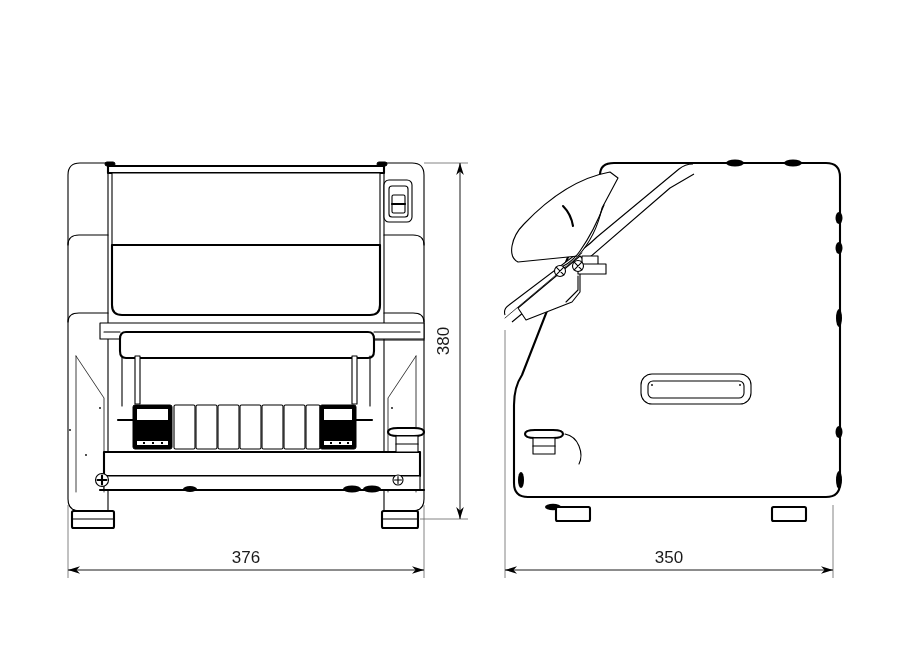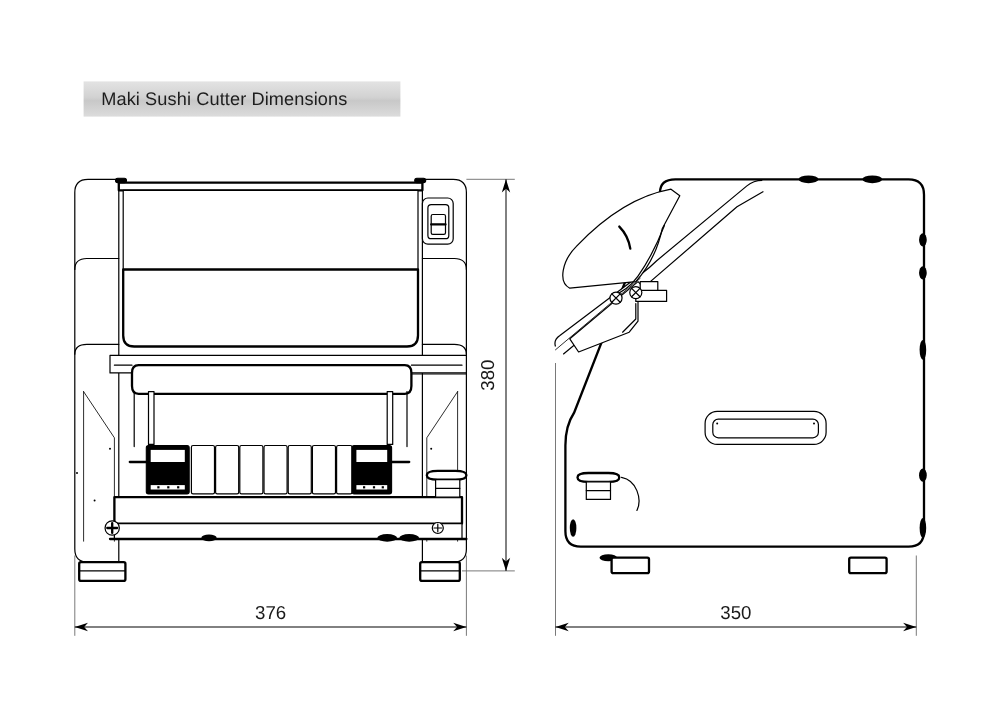--- a/index.html
+++ b/index.html
@@ -57,23 +57,20 @@
   .dim     { fill: none; stroke: #000; stroke-width: 0.9; }
   .dimext  { fill: none; stroke: #666; stroke-width: 0.8; }
   .arrowhd { fill: #000; stroke: none; }
   .dimtxt  { font-family: "Liberation Sans", sans-serif; font-size: 17px; fill: #1a1a1a; }
 </style>
 </head>
 <body>
 
 <div id="stage">
 
-  <div id="title-banner">
-    <span id="title-text">Maki Sushi Cutter Dimensions</span>
-  </div>
 
   <svg id="drawing" viewBox="0 0 900 650">
 
     <g>
 
       <g>
         <path class="fill-w" d="M68,175 q0,-12 12,-12 l28,0 l0,348 l-28,0 q-12,0 -12,-12 Z"></path>
         <path class="ln" d="M68,245 q0,-10 11,-10 l29,0"></path>
         <path class="ln" d="M68,322 q0,-9 11,-9 l29,0"></path>
         <path class="ln-t" d="M76,356 L104,398 L104,492"></path>

